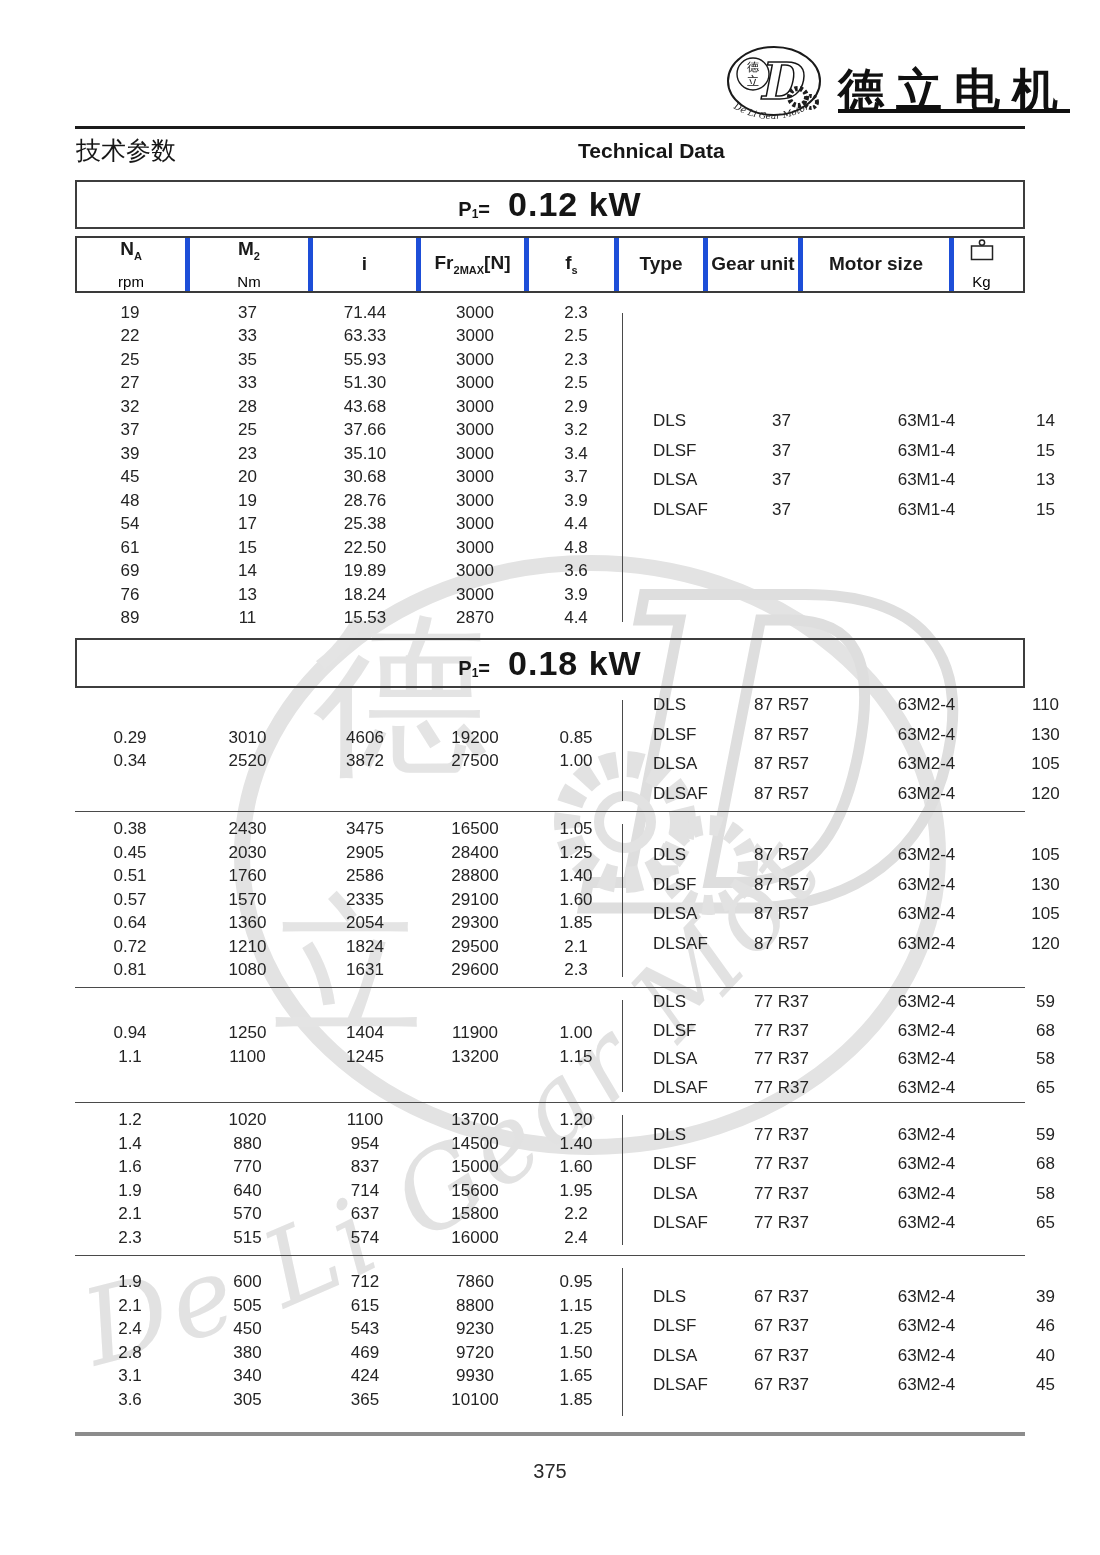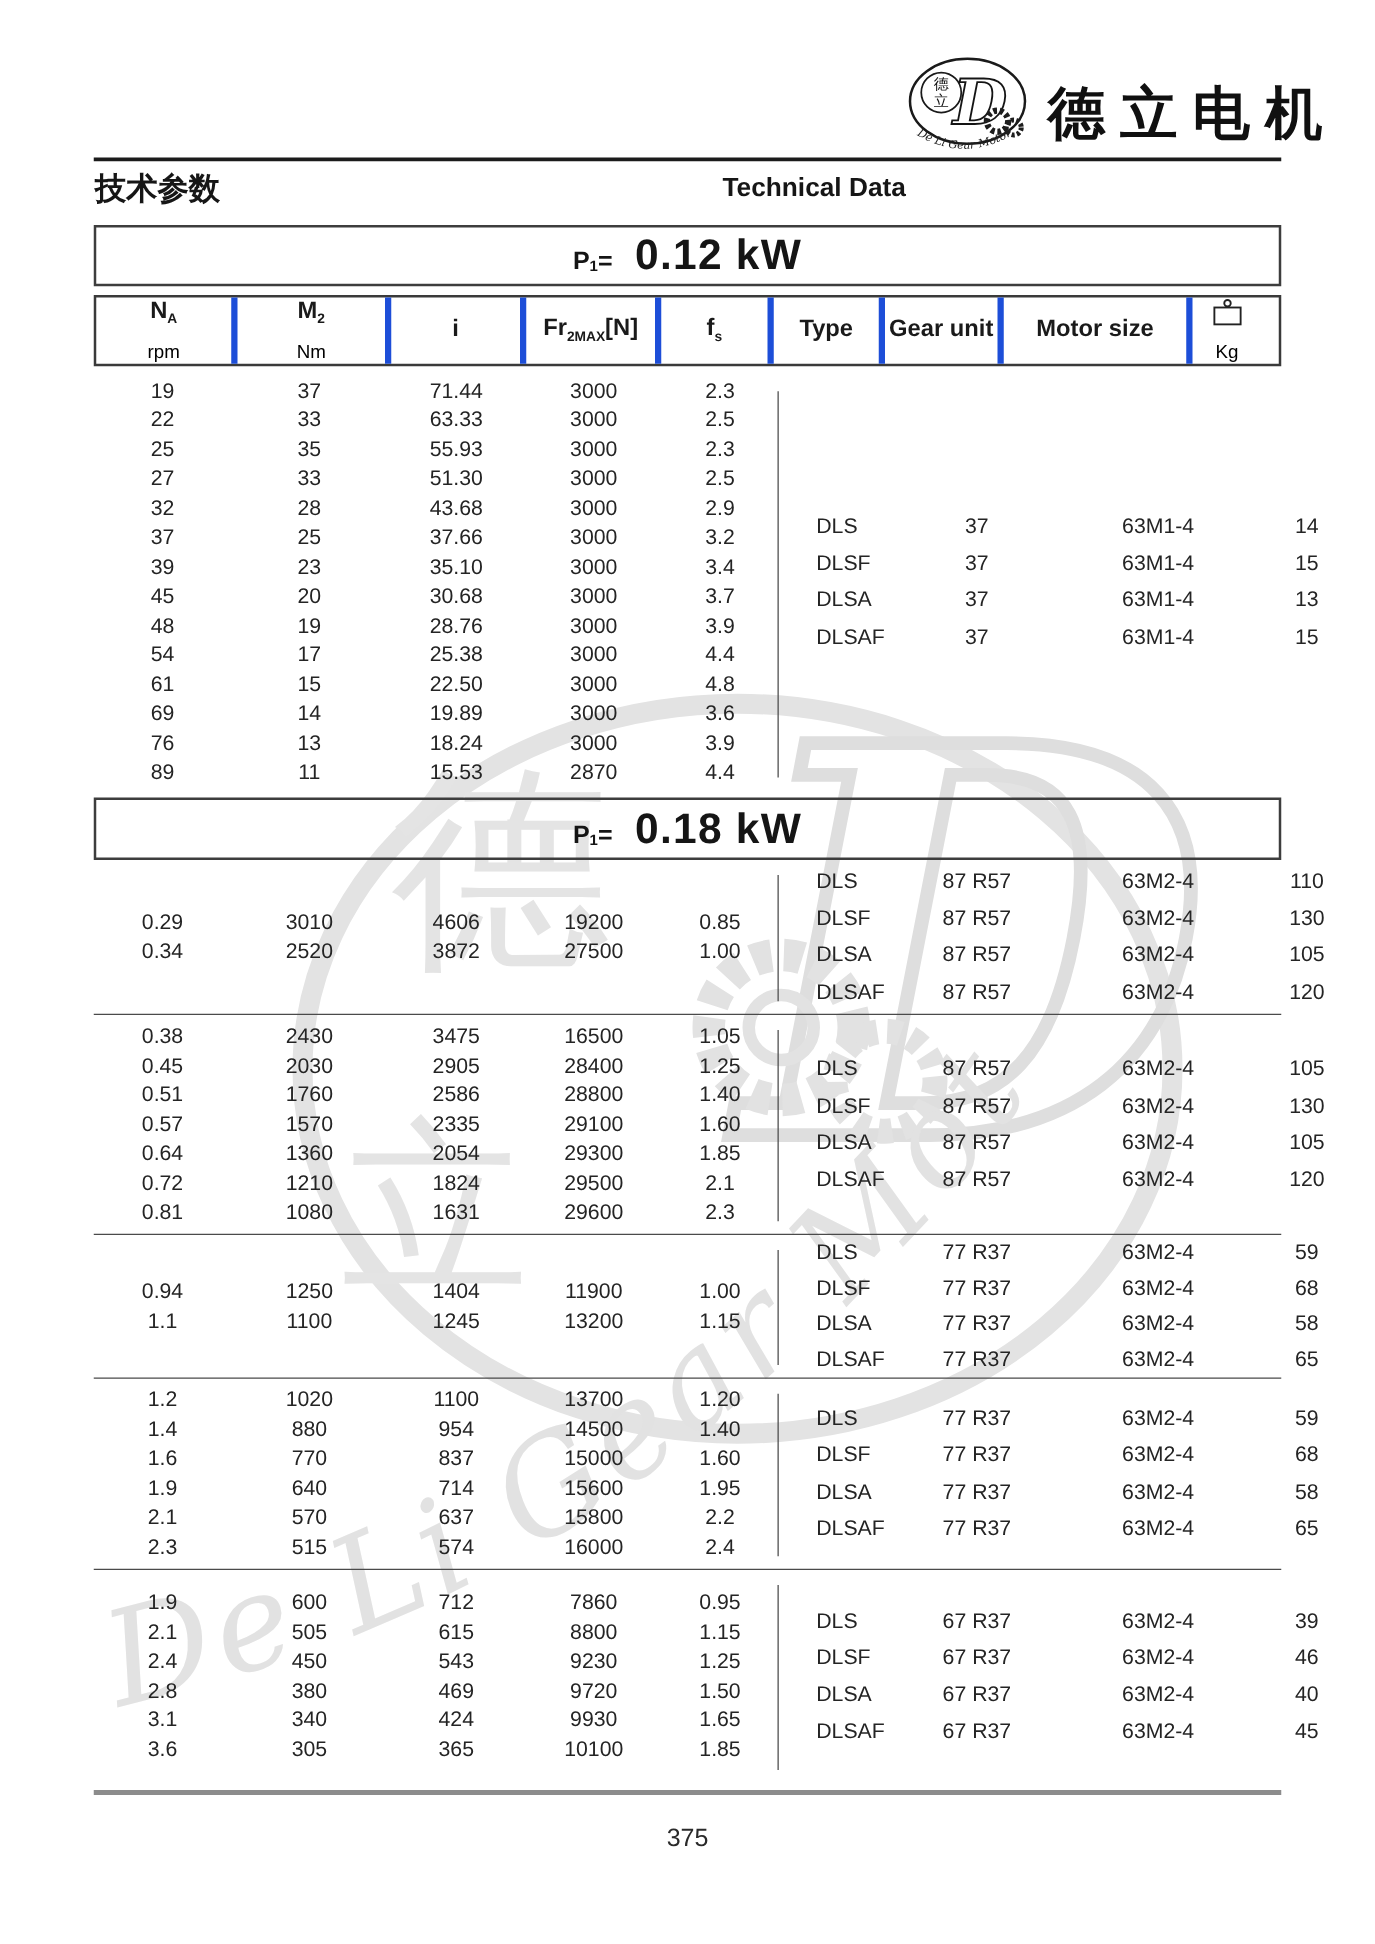--- a/index.html
+++ b/index.html
@@ -8,24 +8,24 @@
     font-family:"Liberation Sans","DejaVu Sans",sans-serif;color:#222;
     overflow:hidden;margin:0 auto;
   }
   
   .watermark{position:absolute;left:80px;top:540px;z-index:0;pointer-events:none;}
   
   .brand-logo{position:absolute;left:718px;top:44px;z-index:2;}
   .brand-name{
     position:absolute;left:838px;top:60px;z-index:2;
     font-family:"DejaVu Serif","Liberation Serif",serif;
-    font-weight:bold;font-size:46px;letter-spacing:12px;color:#101010;white-space:nowrap;
+    font-weight:bold;font-size:46px;letter-spacing:12px;color:#101010;white-space:nowrap;text-decoration:underline;
   }
   .toprule{position:absolute;left:75px;right:75px;top:126px;height:3px;background:#1b1b1b;z-index:2;}
-  .title-cn{position:absolute;left:76px;top:134px;font-size:25px;font-weight:bold;color:#161616;z-index:2;}
+  .title-cn{position:absolute;left:76px;top:134px;font-size:25px;font-weight:normal;color:#161616;z-index:2;}
   .title-en{position:absolute;left:578px;top:139px;font-size:21px;font-weight:bold;color:#161616;z-index:2;}
   
   .table-area{position:absolute;left:75px;top:180px;width:950px;z-index:1;}
   .power-title-box{
     box-sizing:border-box;width:100%;height:49px;border:2px solid #3d3d3d;
     display:flex;align-items:center;justify-content:center;margin-bottom:7px;
   }
   .power-title-box.second{height:50px;margin-bottom:0;}
   .pt{display:flex;align-items:baseline;color:#151515;}
   .pt-prefix{font-size:20px;font-weight:bold;}

